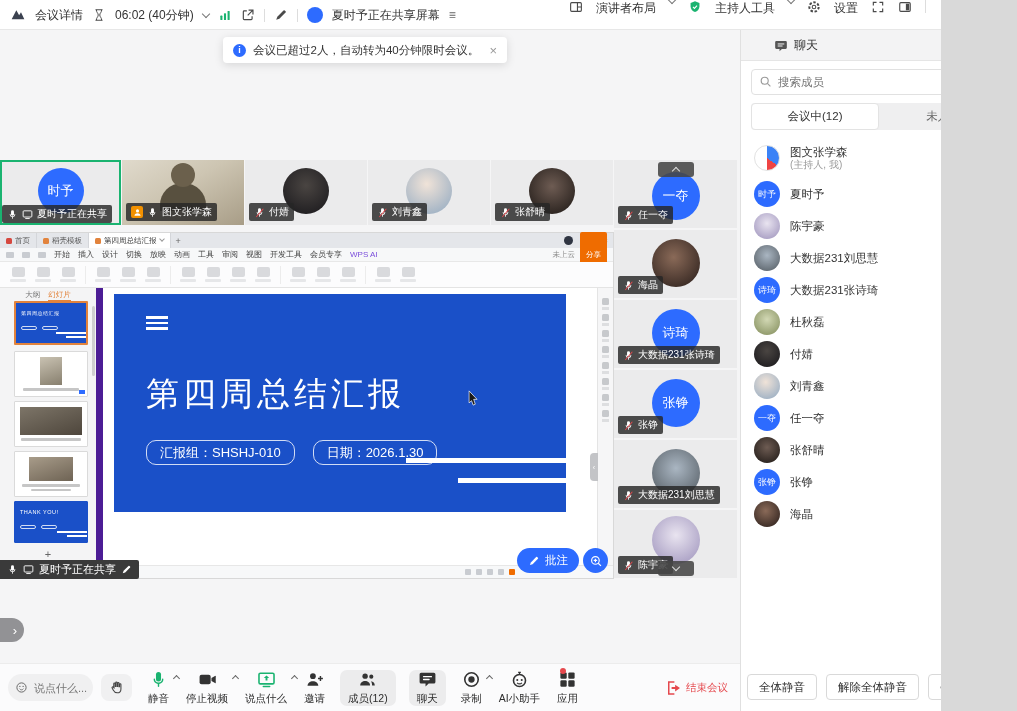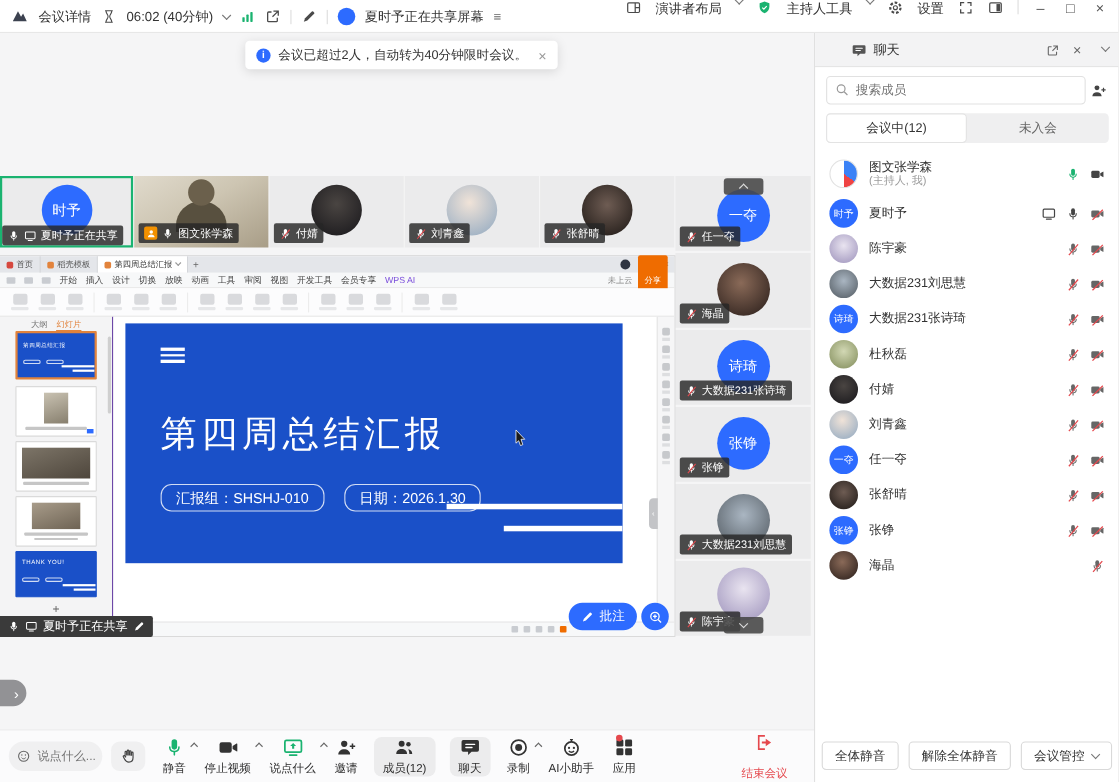--- a/index.html
+++ b/index.html
@@ -1,18 +1,18 @@
 <!DOCTYPE html>
 <html><head>
 <meta charset="utf-8">
 <style>
   *{margin:0;padding:0;box-sizing:border-box}
   html,body{background:#d9d9d9}
   body{font-family:"Liberation Sans","DejaVu Sans",sans-serif}
-  #app{position:relative;width:1017px;height:711px;background:#f5f5f6;overflow:hidden;color:#333;font-size:12px}
+  #app{position:relative;width:941px;height:711px;background:#f5f5f6;overflow:hidden;color:#333;font-size:12px}
   svg.ic{width:1em;height:1em;display:block;fill:currentColor}
 
   
   #topbar{position:absolute;left:0;top:0;width:1017px;height:30px;background:#fff;border-bottom:1px solid #e7e7e7;z-index:30}
   #tb-left{position:absolute;left:10px;top:0;height:30px;display:flex;align-items:center;gap:9px}
   #tb-right{position:absolute;right:10px;top:0;height:30px;display:flex;align-items:flex-start;gap:13px}
   .tbtxt{font-size:12px;color:#333;white-space:nowrap}
   .tbico{font-size:14px;color:#4a4a4a}
   .vdiv{width:1px;height:13px;background:#ddd}
   .chev{width:6px;height:6px;border-right:1.3px solid #777;border-bottom:1.3px solid #777;display:inline-block}
@@ -61,21 +61,21 @@
   #wps-menu .right{margin-left:auto;display:flex;align-items:center;gap:5px}
   .wcloud{font-size:7.5px;color:#8a8a8a}
   .wshare{background:#ef6c00;color:#fff;font-size:7.5px;padding:18px 6px;border-radius:2px}
   #wps-ribbon{position:absolute;left:0;top:29px;width:100%;height:26px;background:#fcfcfd;border-bottom:1px solid #e4e4e4;
     display:flex;align-items:center;padding:0 10px;gap:9px}
   .rbi{display:inline-flex;flex-direction:column;align-items:center;gap:2px}
   .rbi::before{content:"";width:13px;height:10px;background:#d9dadd;border-radius:2px}
   .rbi::after{content:"";width:16px;height:3px;background:#e6e7e9;border-radius:1px}
   .rsep{width:1px;height:18px;background:#ececec}
   #wps-body{position:absolute;left:0;top:55px;width:100%;bottom:13px}
-  #wps-left{position:absolute;left:0;top:0;width:103px;height:100%;background:#f4f4f5;border-right:1px solid #4c1d95}
+  #wps-left{position:absolute;left:0;top:0;width:103px;height:100%;background:#f4f4f5;border-right:7px solid #4c1d95}
   #wps-ltabs{display:flex;align-items:center;justify-content:center;gap:8px;height:14px;font-size:7.5px;color:#777}
   #wps-ltabs .on{color:#e2833c;border-bottom:1.5px solid #e2833c}
   .sth{position:absolute;left:14px;width:74px;background:#fff;border:1px solid #dadada;border-radius:1px;overflow:hidden}
   .sblue{background:#1A50C8;border-color:#1A50C8}
   .sth.sel{border:2px solid #e2833c}
   .st-title{color:#fff;font-size:5px;margin:7px 5px 3px;letter-spacing:.5px}
   .st-pill{display:inline-block;width:16px;height:4px;border:.5px solid rgba(255,255,255,.8);border-radius:2px;margin-left:5px}
   .st-bar{position:absolute;right:0;bottom:9px;width:30px;height:2px;background:#fff}
   .st-bar2{position:absolute;right:0;bottom:5px;width:20px;height:2px;background:#fff}
   .ph{margin:5px auto 3px;background:linear-gradient(160deg,#c9c2b2,#877f6e)}
@@ -123,22 +123,22 @@
     font-size:11px;color:#555;padding:0 6px 0 26px;font-family:inherit}
   #chatemoji{position:absolute;left:15px;top:17px;font-size:13px;color:#666}
   #handbtn{position:absolute;left:101px;top:10px;width:31px;height:27px;background:#f0f0f1;border:none;border-radius:8px;
     display:flex;align-items:center;justify-content:center;color:#444}
   #tbcenter{position:absolute;left:148px;top:2px;height:44px;display:flex;align-items:center;gap:17px}
   .tbi{position:relative;display:flex;flex-direction:column;align-items:center;gap:3px;font-size:10.5px;color:#2d2d2d;white-space:nowrap}
   .tbi svg.ic{font-size:19px;color:#333}
   .tbi .caret{position:absolute;right:-10px;top:6px;width:5px;height:5px;border-right:1.2px solid #666;border-bottom:1.2px solid #666;transform:rotate(-135deg)}
   .tbi.on{background:#ececed;border-radius:7px;padding:0 8px;margin:-4px -2px}
   .reddot{position:absolute;right:12px;top:-2px;width:6px;height:6px;border-radius:50%;background:#E5484D}
-  #endbtn{position:absolute;left:662px;top:2px;width:66px;height:44px;display:flex;flex-direction:column;align-items:center;
-    justify-content:space-between;gap:3px;font-size:10.5px;color:#E5484D;background:none;border:none}
+  #endbtn{position:absolute;left:662px;top:2px;width:66px;height:44px;display:flex;align-items:center;
+    justify-content:flex-end;gap:3px;font-size:10.5px;color:#E5484D;background:none;border:none}
   #endbtn svg.ic{font-size:18px;color:#E5484D}
 
   
   #panel{position:absolute;left:740px;top:30px;width:277px;height:681px;background:#fff;border-left:1px solid #e0e0e0}
   #ptabs{position:absolute;left:0;top:0;width:100%;height:31px;background:#f3f3f4;border-bottom:1px solid #e5e5e5}
   .ptab{position:absolute;top:0;height:31px;display:flex;align-items:center;justify-content:center;gap:6px;font-size:12px;color:#333}
   .ptab svg.ic{font-size:14px;color:#555}
   #ptab-chat{left:0;width:110px}
   #ptab-members{left:110px;width:138px;background:#fff}
   #pt-icons{position:absolute;right:34px;top:0;height:31px;display:flex;align-items:center;gap:12px;color:#666}

